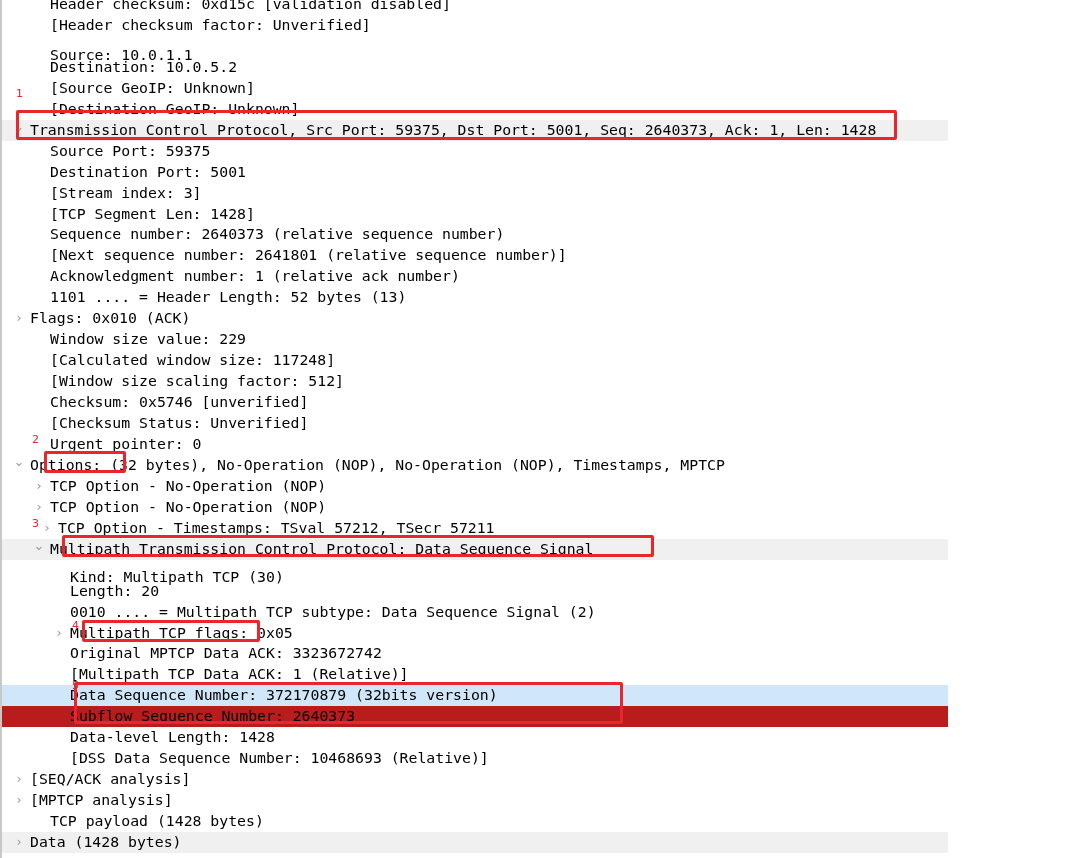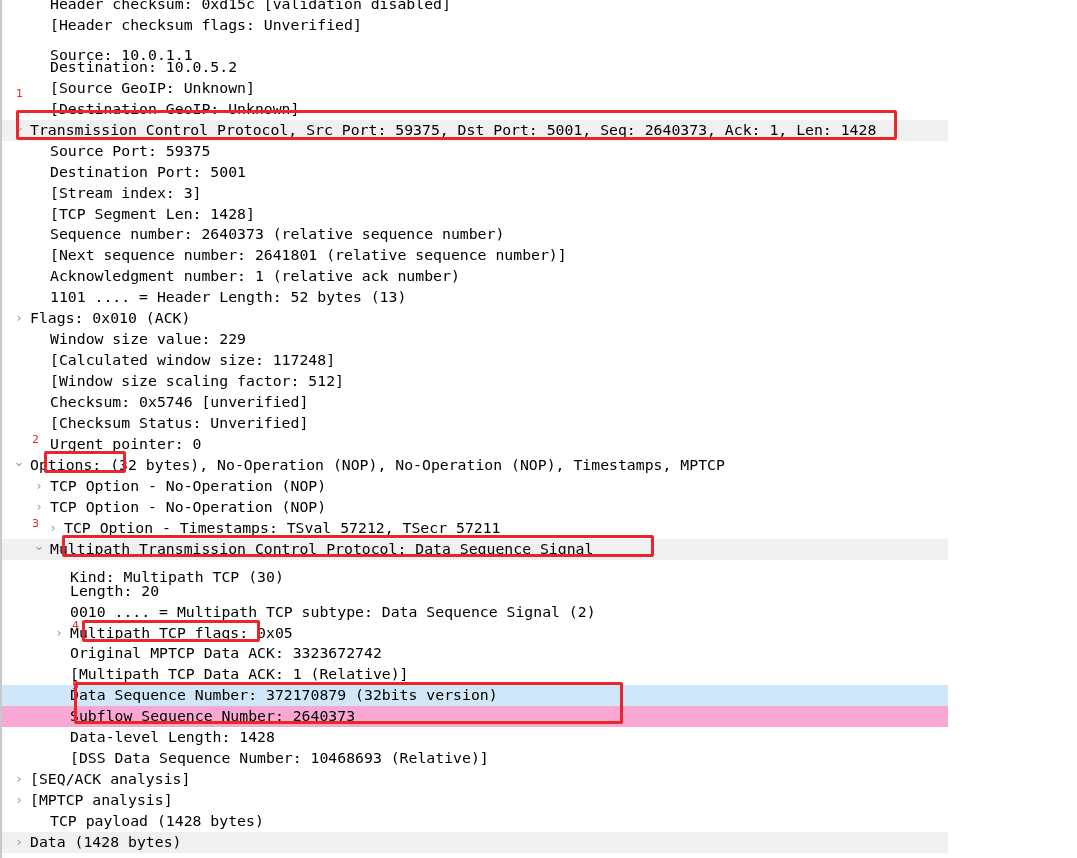--- a/index.html
+++ b/index.html
@@ -26,21 +26,21 @@
     position: relative;
     height: 20.95px;
     line-height: 20.95px;
     white-space: nowrap;
     font-size: 14.8px;
     color: #000000;
     letter-spacing: 0px;
   }
   .row.shade   { background: #f0f0f0; }
   .row.sel-a   { background: #cfe7f8; }
-  .row.sel-b   { background: #f9a8d4; text-decoration: underline; }
+  .row.sel-b   { background: #b91c1c; text-decoration: underline; }
 
   .twisty {
     position: absolute;
     width: 18px;
     text-align: center;
     color: #9a9a9a;
     font-family: "DejaVu Sans", "Liberation Sans", sans-serif;
     font-size: 13px;
     user-select: none;
   }
@@ -77,21 +77,21 @@
   }
 </style>
 </head>
 <body>
 
 <div id="tree">
     <div class="row d1" style="position: absolute; left: 0px; right: 0px; top: -6px;">
       <span class="label">Header checksum: 0xd15c [validation disabled]</span>
     </div>
     <div class="row d1" style="position: absolute; left: 0px; right: 0px; top: 14.95px;">
-      <span class="label">[Header checksum flags: Unverified]</span>
+      <span class="label">[Header checksum factor: Unverified]</span>
     </div>
     <div class="row d1" style="position: absolute; left: 0px; right: 0px; top: 45px;">
       <span class="label">Source: 10.0.1.1</span>
     </div>
     <div class="row d1" style="position: absolute; left: 0px; right: 0px; top: 56.85px;">
       <span class="label">Destination: 10.0.5.2</span>
     </div>
     <div class="row d1" style="position: absolute; left: 0px; right: 0px; top: 77.8px;">
       <span class="label">[Source GeoIP: Unknown]</span>
     </div>
@@ -153,21 +153,21 @@
       <span class="label">Options: (32 bytes), No-Operation (NOP), No-Operation (NOP), Timestamps, MPTCP</span>
     </div>
     <div class="row d1" style="position: absolute; left: 0px; right: 0px; top: 475.85px;">
       <span class="twisty closed"></span>
       <span class="label">TCP Option - No-Operation (NOP)</span>
     </div>
     <div class="row d1" style="position: absolute; left: 0px; right: 0px; top: 496.8px;">
       <span class="twisty closed"></span>
       <span class="label">TCP Option - No-Operation (NOP)</span>
     </div>
-    <div class="row d1" style="position: absolute; left: 14px; right: 0px; top: 517.75px;">
+    <div class="row d1" style="position: absolute; left: 8px; right: 0px; top: 517.75px;">
       <span class="twisty closed"></span>
       <span class="label">TCP Option - Timestamps: TSval 57212, TSecr 57211</span>
     </div>
     <div class="row d1 shade" style="position: absolute; left: 0px; right: 0px; top: 538.7px;">
       <span class="twisty open"></span>
       <span class="label">Multipath Transmission Control Protocol: Data Sequence Signal</span>
     </div>
     <div class="row d2" style="position: absolute; left: 0px; right: 0px; top: 567px;">
       <span class="label">Kind: Multipath TCP (30)</span>
     </div>

